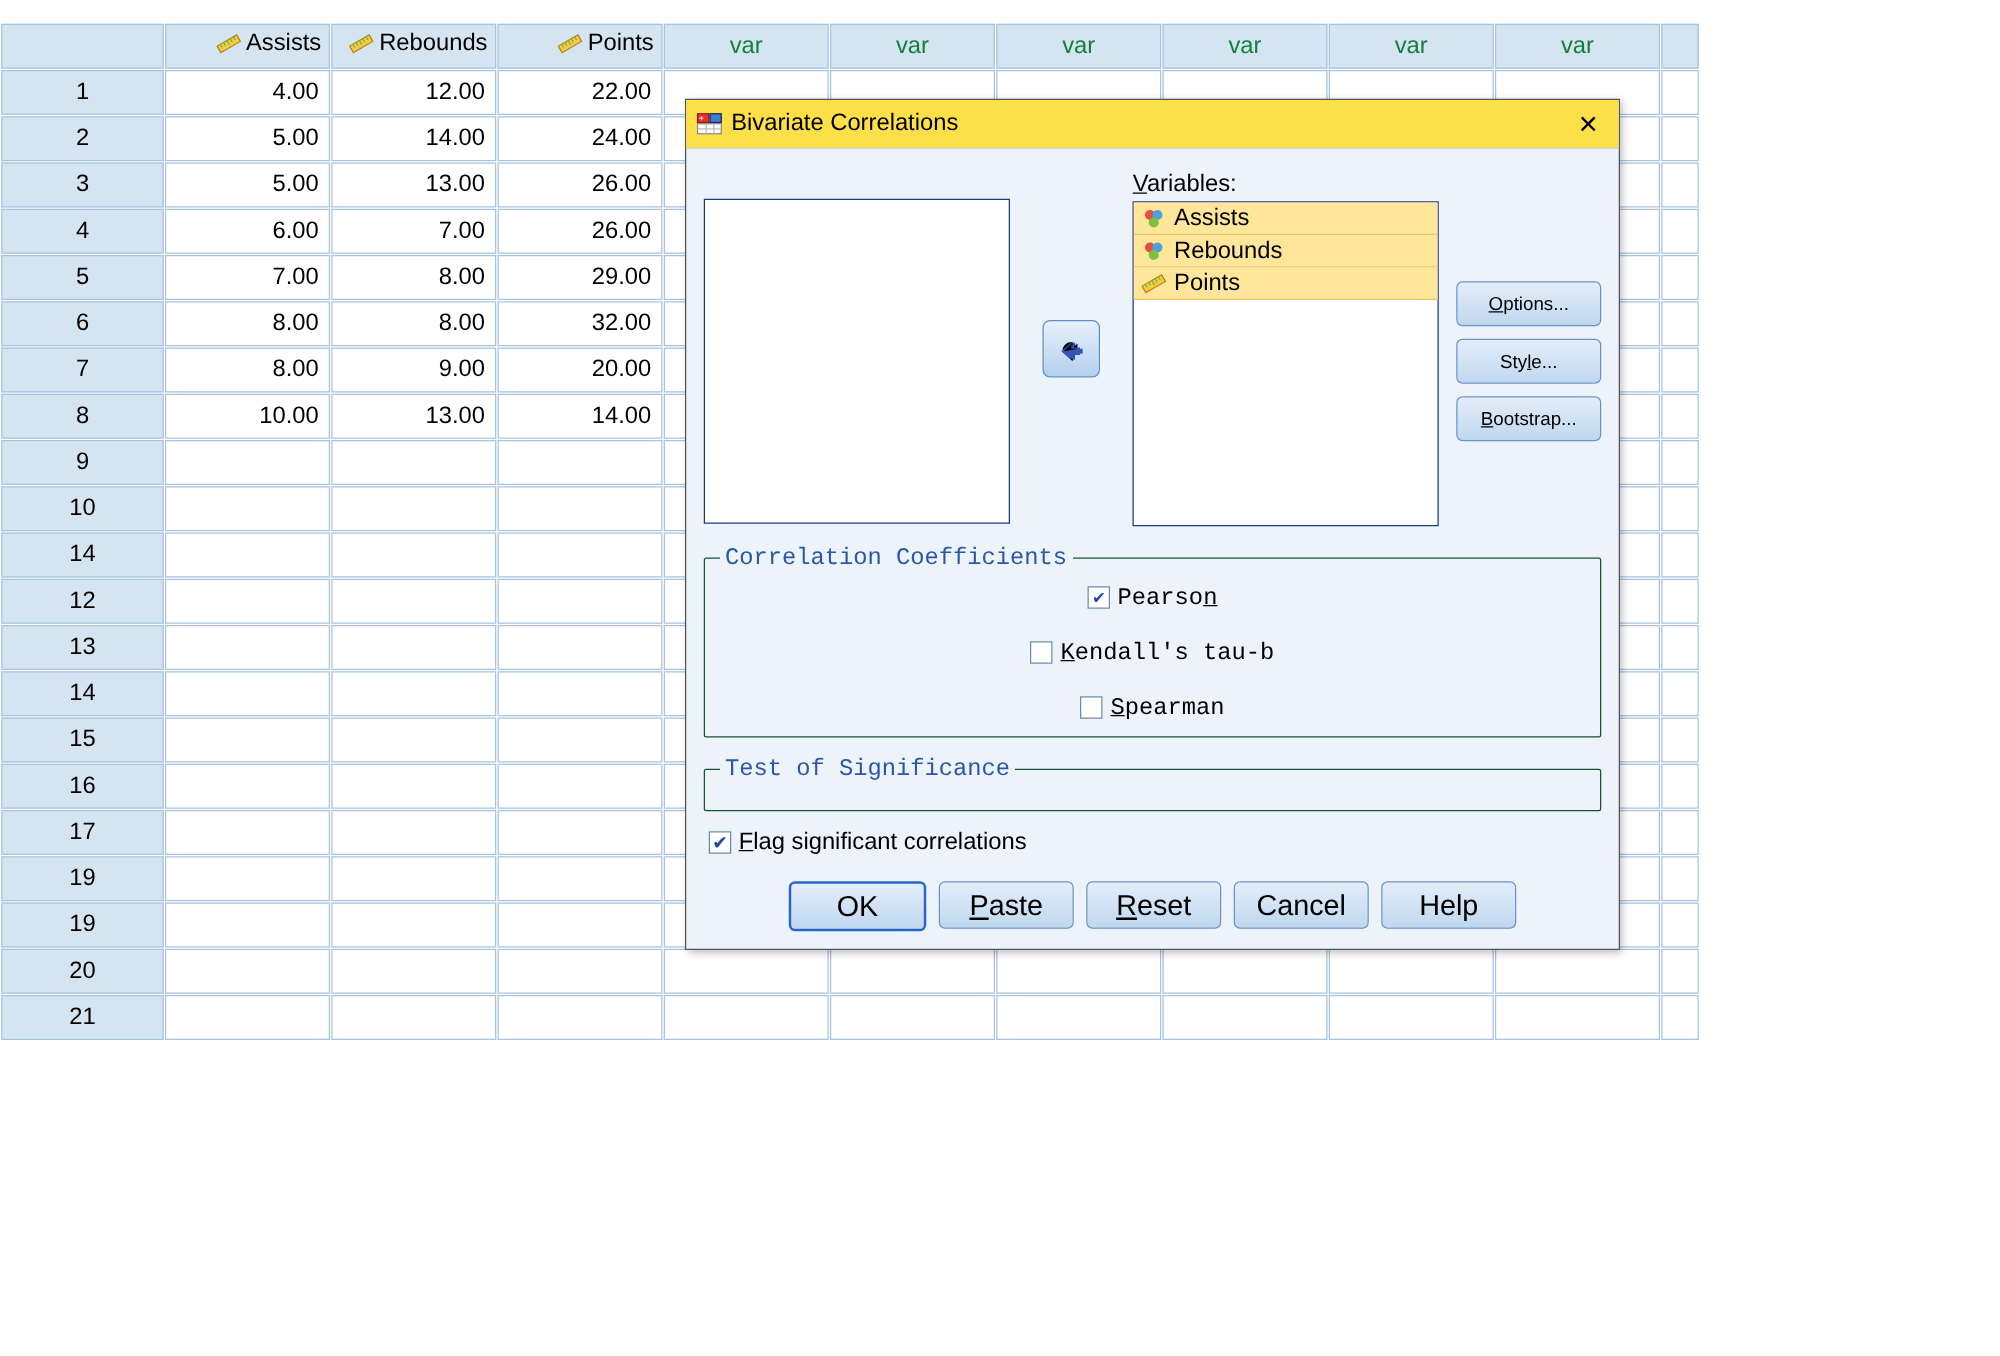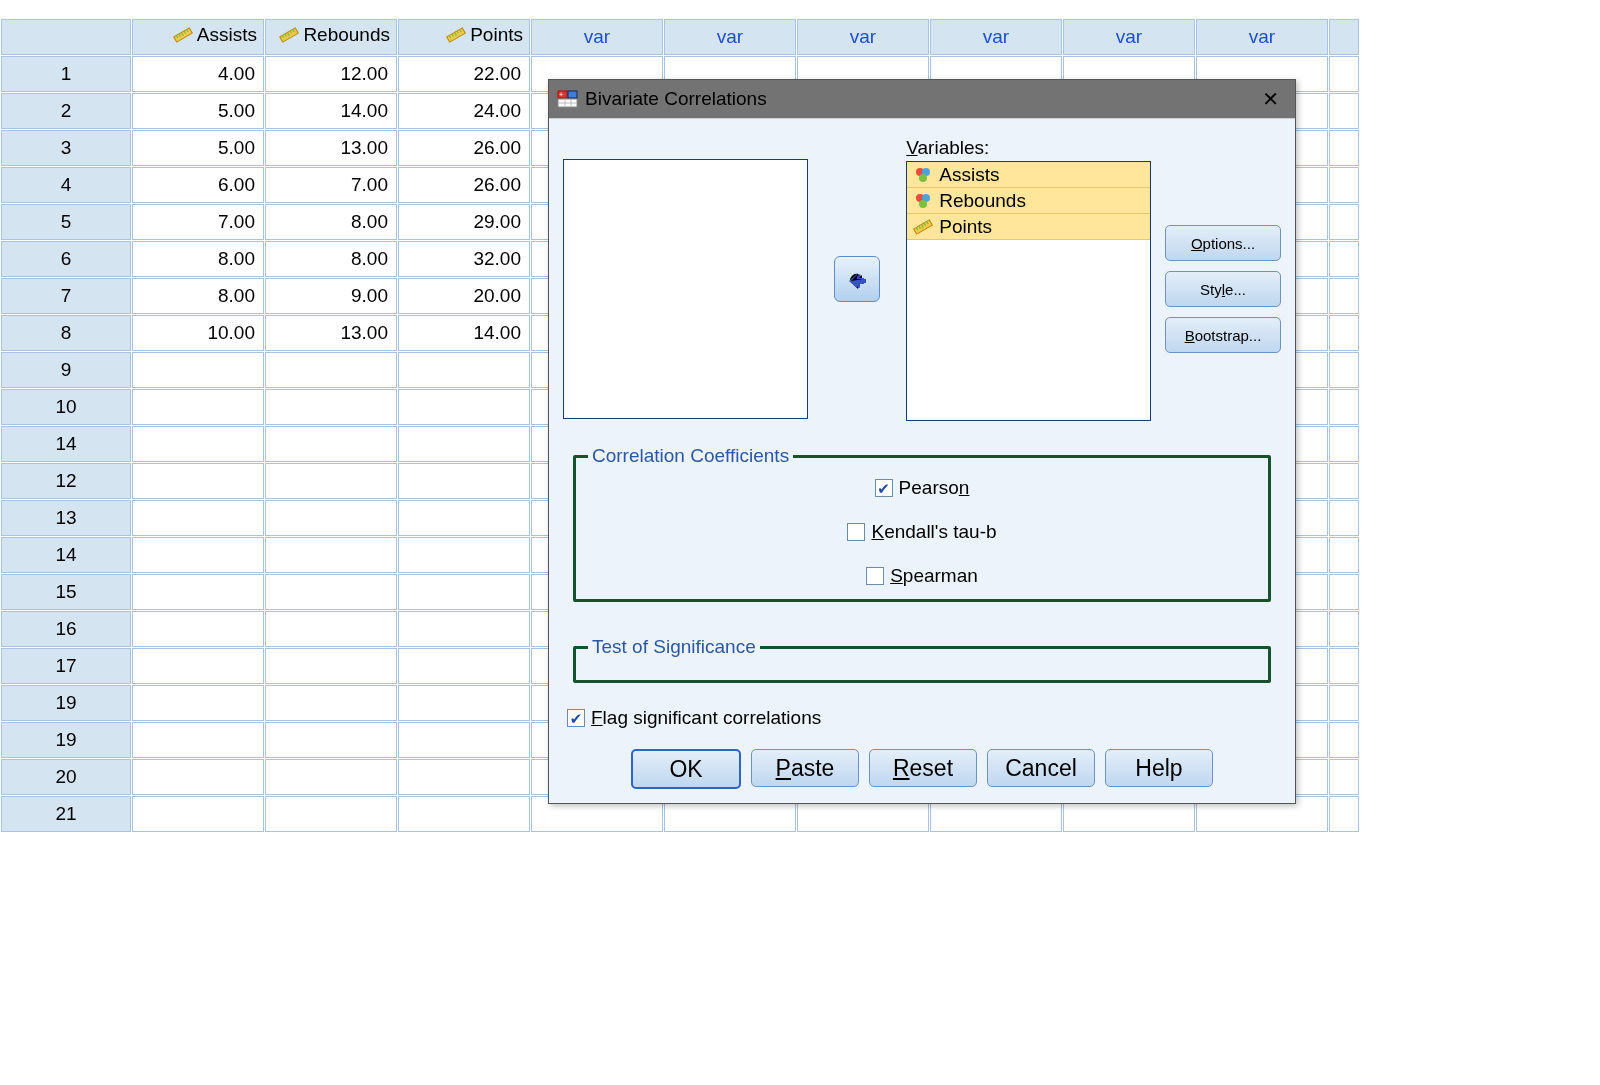--- a/index.html
+++ b/index.html
@@ -44,21 +44,21 @@
   th.colhdr {
     width: 132px;
     background: #d5e4f1;
     text-align: center;
     font-weight: normal;
     border: 1px solid #9db9d8;
     position: relative;
   }
   th.colhdr.named { text-align: right; padding-right:6px;}
   th.colhdr .hdr-inner{ display:inline-flex; align-items:center; gap:4px;}
-  th.colhdr.auto { color:#1d4ed8; }
+  th.colhdr.auto { color:#15803d; }
   
   td.cell {
     width: 132px;
     background: #ffffff;
     text-align: right;
     border: 1px solid #cfe1f2;
   }
   td.cell.empty { background:#fff; }
   
   .ruler-icon {
@@ -69,21 +69,21 @@
     position: absolute;
     left: 548px;
     top: 79px;
     width: 746px;
     background: #ecf3fa;
     border: 1px solid #555;
     box-shadow: 2px 2px 6px rgba(0,0,0,0.25);
   }
   .dlg-title {
     height: 38px;
-    background: #737373;
+    background: #fde047;
     border-bottom: 1px solid #d0d0d0;
     display: flex;
     align-items: center;
     padding: 0 10px 0 8px;
     font-size: 19px;
   }
   .dlg-title .title-icon { width:22px; height:22px; margin-right:6px; flex:0 0 22px;}
   .dlg-title .spacer{flex:1;}
   .dlg-close { font-size:20px; cursor:pointer; padding:4px 6px;}
   .dlg-body { padding: 18px 14px 14px 14px; display:flex; flex-direction:column; gap:14px;}
@@ -117,22 +117,22 @@
   .scale-icon{width:20px;height:20px;flex:0 0 20px;}
   .side-btns { display:flex; flex-direction:column; gap:10px; margin-top:20px;}
   .side-btn {
     width:114px; height:34px;
     background: linear-gradient(#e4eef9,#bfd7ef);
     border:1px solid #6a94c4; border-radius:5px;
     font-size:15px; cursor:pointer;
     display:flex; align-items:center; justify-content:center;
   }
   fieldset.grp {
-    border:3px solid #14532d; border-radius:2px;
-    padding:10px 12px 12px 12px; margin:10px;
+    border:1px solid #14532d; border-radius:2px;
+    padding:10px 12px 12px 12px; margin:0;font-family:Liberation Mono, monospace;
   }
   fieldset.grp legend{ color:#2a58a5; padding:0 4px; font-size:19px;}
   .checkrow { display:flex; align-items:center; gap:22px; font-size:19px;flex-direction:column;}
   .cbx, .rdo {
     width:18px; height:18px; border:1px solid #6d8bad; background:#fff;
     display:inline-flex; align-items:center; justify-content:center;
     margin-right:6px; box-sizing:border-box;
   }
   .cbx.checked::after{
     content:"✔"; color:#1e4aa0; font-size:15px; line-height:1;

